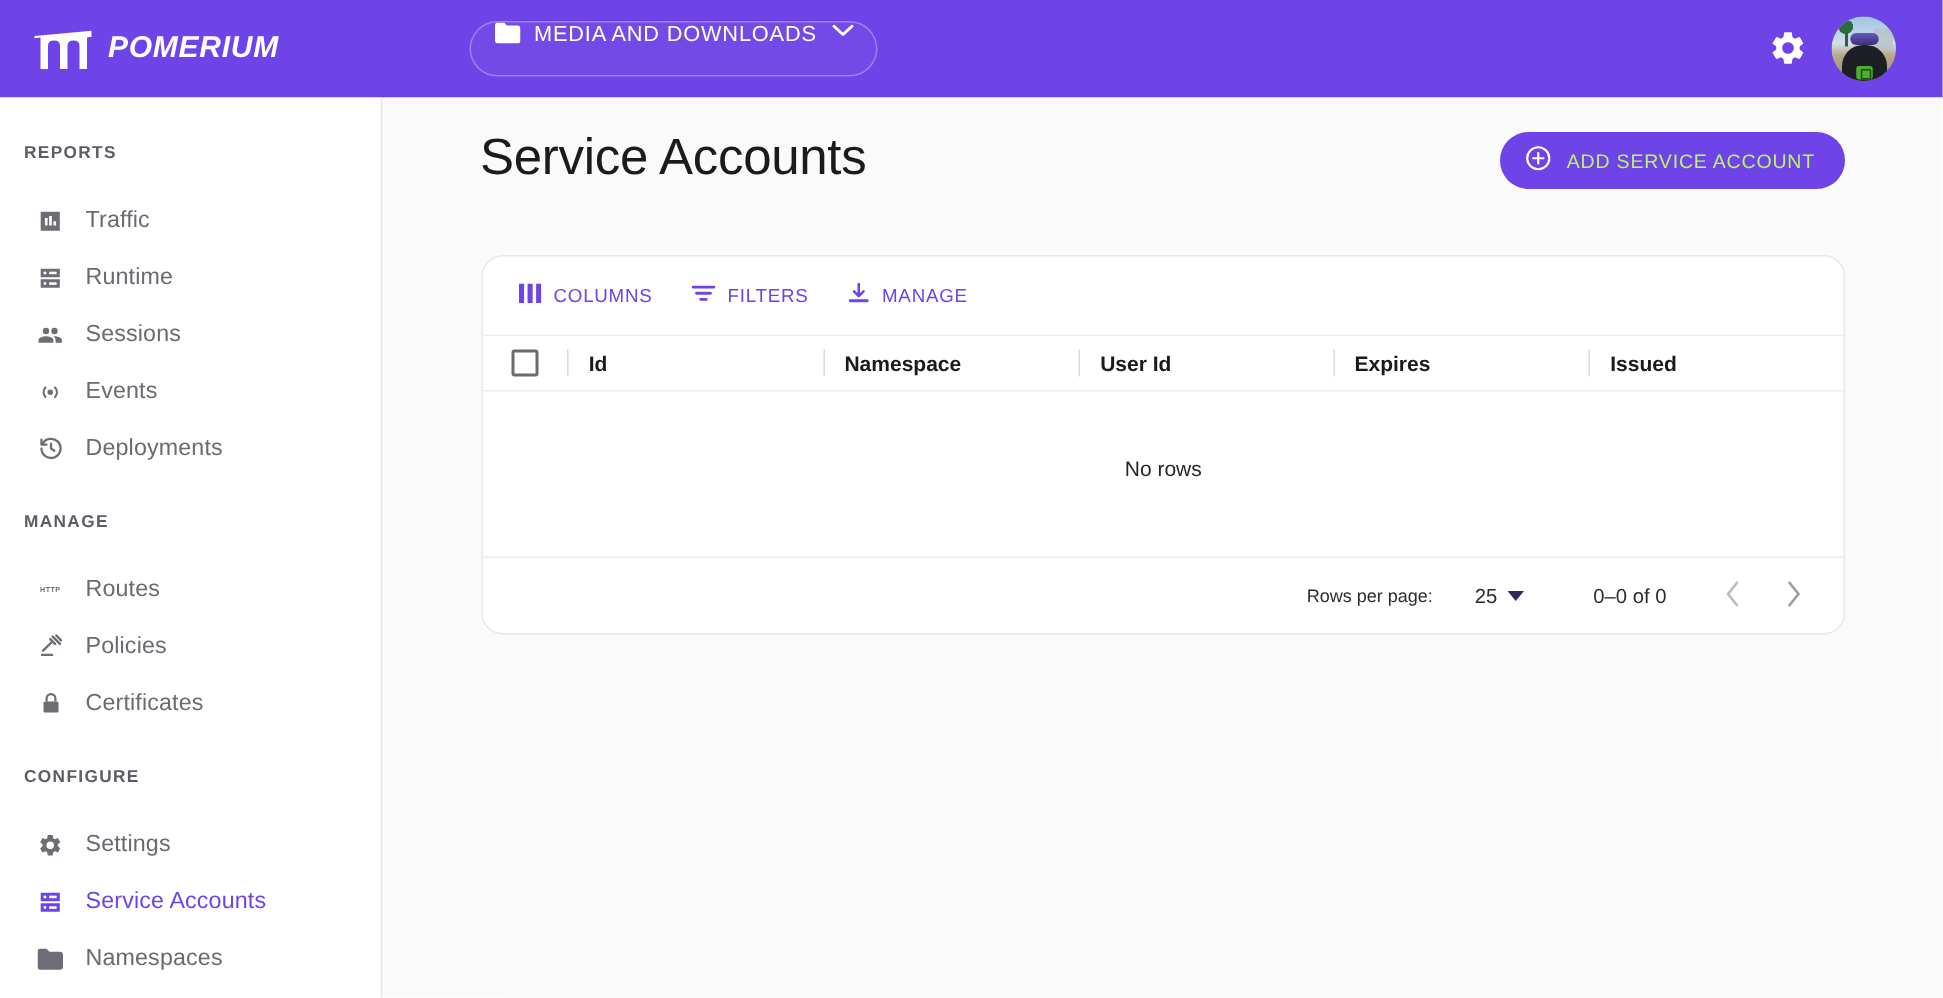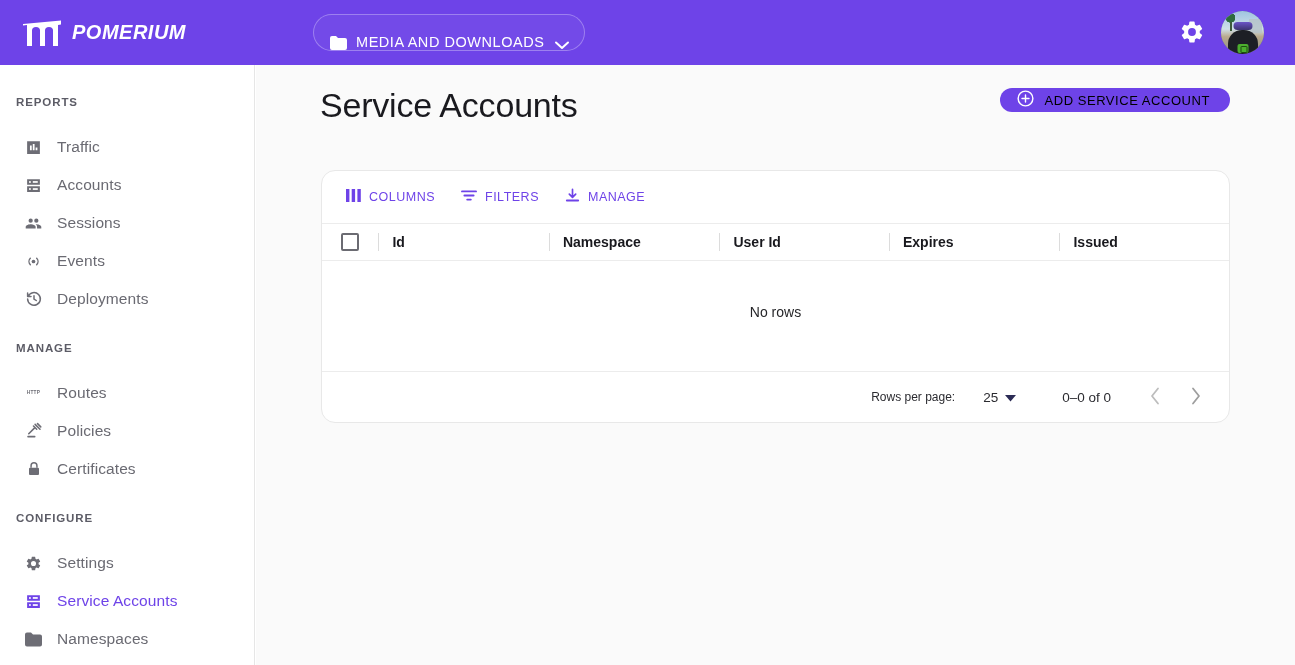--- a/index.html
+++ b/index.html
@@ -23,21 +23,21 @@
   }
   .brand-logo { width: 40px; height: 28px; display: block; }
   .brand-name {
     color: #ffffff; font-size: 20px; font-weight: 700;
     letter-spacing: 0.5px;
     font-style: italic;
   }
   .ns-button {
     position: absolute; left: 313px; top: 14px;
     height: 37px;
-    display: flex; align-items: flex-end; gap: 9px;
+    display: flex; align-items: flex-start; gap: 9px;
     padding: 0 14px 0 16px;
     border: 1px solid rgba(255,255,255,0.30);
     border-radius: 19px;
     background: rgba(255,255,255,0.04);
     cursor: pointer;
   }
   .ns-label {
     color: #ffffff; font-size: 14.5px; font-weight: 500;
     letter-spacing: 0.55px; white-space: nowrap;
   }
@@ -110,22 +110,22 @@
     background: #fafafa;
     overflow: hidden;
   }
   .page-title {
     position: absolute; left: 64px; top: 21px;
     font-size: 34px; font-weight: 400; color: #1a1a1f;
     letter-spacing: -0.2px;
   }
   .add-btn {
     position: absolute; right: 65px; top: 23px;
-    height: 24px; border: none; border-radius: 19px;
-    background: #6E43E8; color: #000000;
+    height: 38px; border: none; border-radius: 19px;
+    background: #6E43E8; color: #bef264;
     display: flex; align-items: center; gap: 9px;
     padding: 0 20px 0 16px; cursor: pointer;
     font-family: inherit;
   }
   .add-btn .t {
     font-size: 13px; font-weight: 500; letter-spacing: .55px;
     white-space: nowrap;
   }
 
   
@@ -258,21 +258,21 @@
   <div class="nav-item" style="position:absolute;left:0;top:101px;width:255px;">
     <span class="nav-ico">
       <svg width="17" height="17" viewBox="0 0 24 24">
         <path fill="#6d6d75" d="M3 3h18v8H3zm0 10h18v8H3z"></path>
         <circle cx="7" cy="7" r="1.4" fill="#fff"></circle>
           <circle cx="7" cy="17" r="1.4" fill="#fff"></circle>
         <rect x="11" y="5.8" width="7" height="2.4" fill="#fff"></rect>
           <rect x="11" y="15.8" width="7" height="2.4" fill="#fff"></rect>
       </svg>
     </span>
-    <span class="lbl">Accounts</span>
+    <span class="lbl">Runtime</span>
   </div>
 
   <div class="nav-item" style="position:absolute;left:0;top:139px;width:255px;">
     <span class="nav-ico">
       <svg width="19" height="17" viewBox="0 0 24 24">
           <path fill="#6d6d75" d="M16 11a3 3 0 1 0-3-3 3 3 0 0 0 3 3zm-8 0a3 3 0 1 0-3-3 3 3 0 0 0 3 3zm0 2c-2.3 0-7 1.2-7 3.5V19h14v-2.5C15 14.2 10.3 13 8 13zm8 0c-.3 0-.6 0-1 .1 1.2.8 2 1.9 2 3.4V19h6v-2.5c0-2.3-4.7-3.5-7-3.5z"></path>
         </svg>
     </span>
     <span class="lbl">Sessions</span>
   </div>

